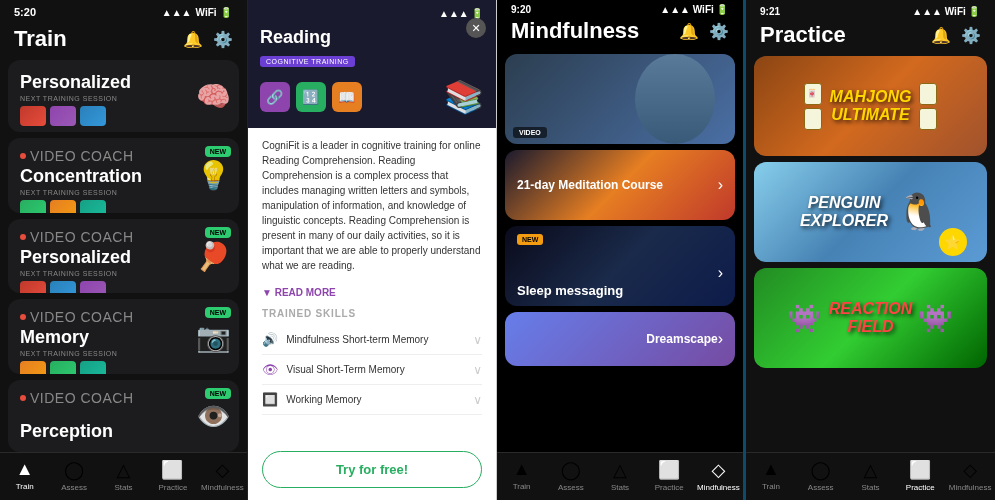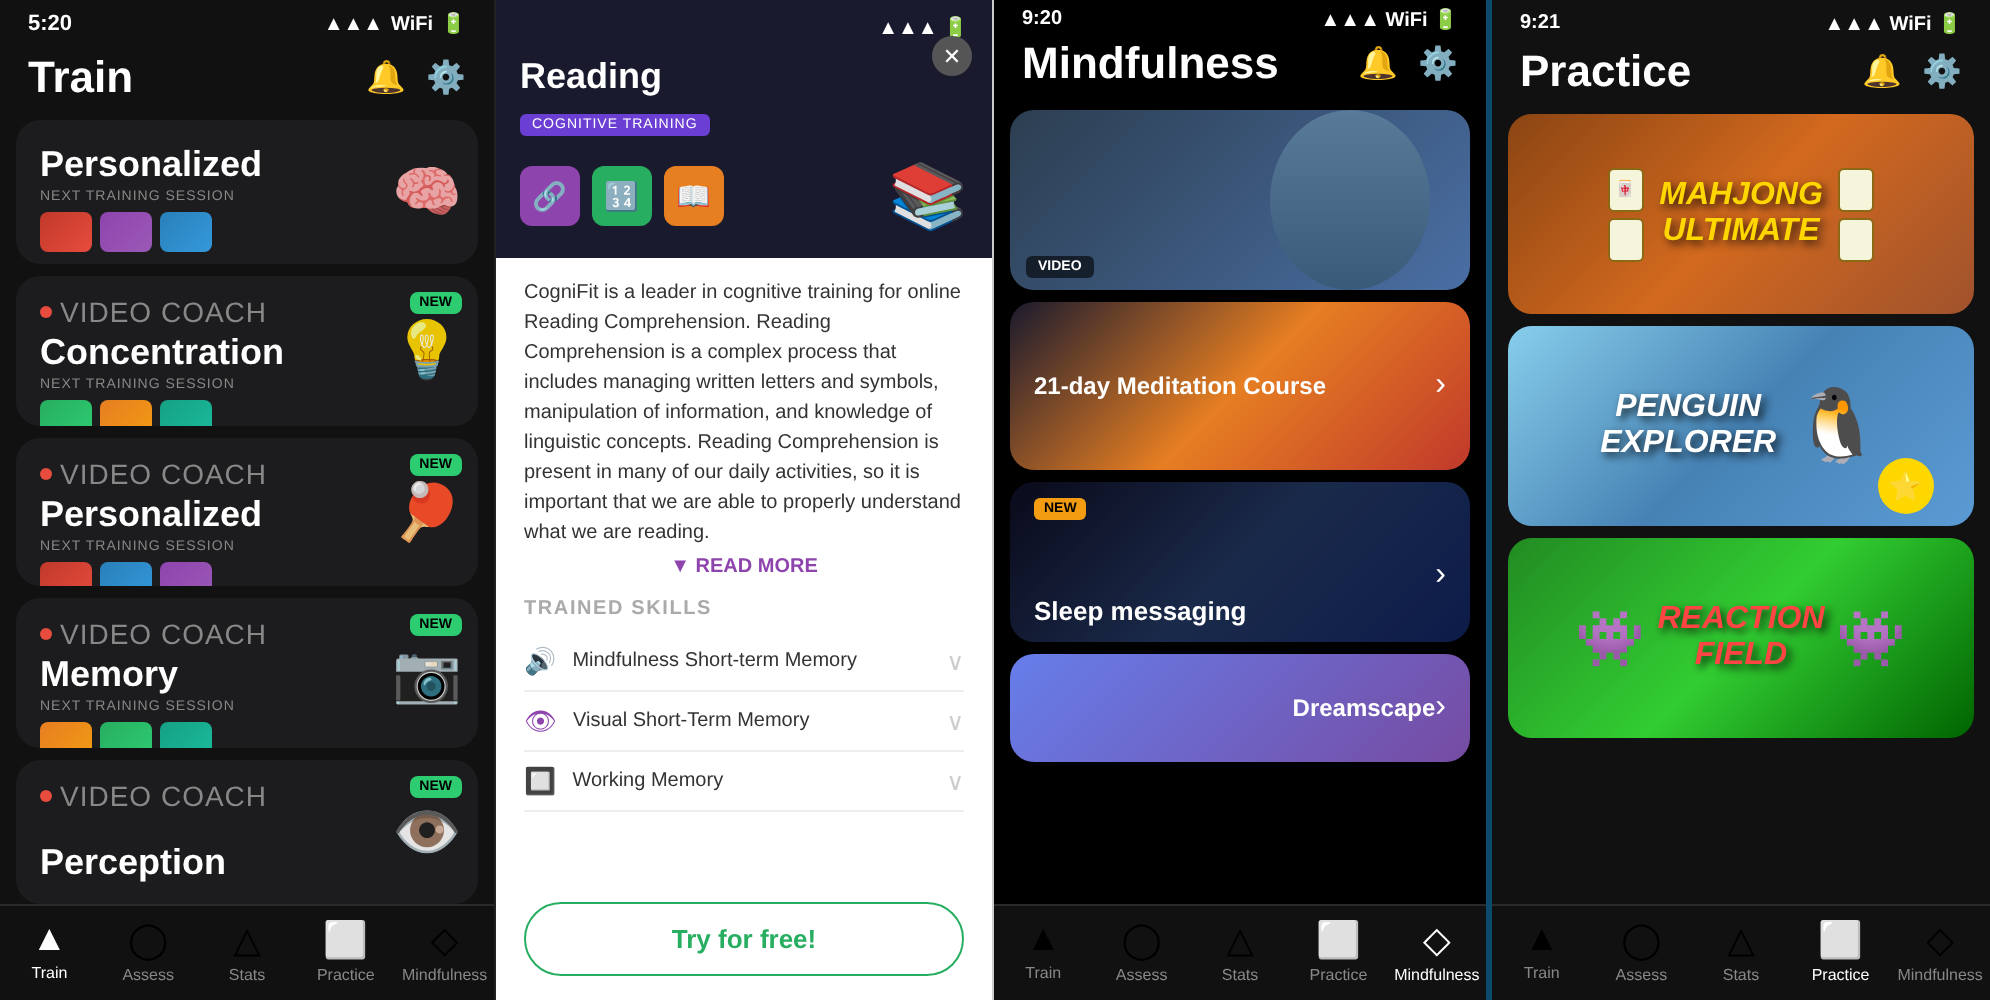--- a/index.html
+++ b/index.html
@@ -223,23 +223,23 @@
     .modal-body::-webkit-scrollbar { display: none; }
     .modal-desc {
       font-size: 10px;
       color: #333;
       line-height: 1.5;
     }
     .read-more {
       color: #8e44ad;
       font-size: 10px;
       font-weight: 600;
-      margin-top: 4px;
+      margin-top: 14px;
       display: block;
-      text-align: center;
+      text-align: left;
     }
 
     .trained-skills-title {
       font-size: 10px;
       color: #aaa;
       text-transform: uppercase;
       letter-spacing: 0.8px;
       margin: 10px 0 6px;
       font-weight: 600;
     }
@@ -318,21 +318,21 @@
       position: absolute;
       right: 20px;
       top: 0;
       width: 80px;
       height: 90px;
       background: linear-gradient(180deg, #5a7a9a, #3a5a7a);
       clip-path: ellipse(40px 45px at 50% 50%);
     }
 
     .mf-card-meditation {
-      height: 84px;
+      height: 70px;
       background: linear-gradient(135deg, #1a1a2e, #e67e22, #c0392b);
       display: flex;
       align-items: center;
       justify-content: space-between;
       padding: 0 12px;
     }
     .mf-card-text { color: #fff; font-size: 12px; font-weight: 600; }
     .mf-chevron { color: #fff; font-size: 16px; }
 
     .mf-card-sleep {

